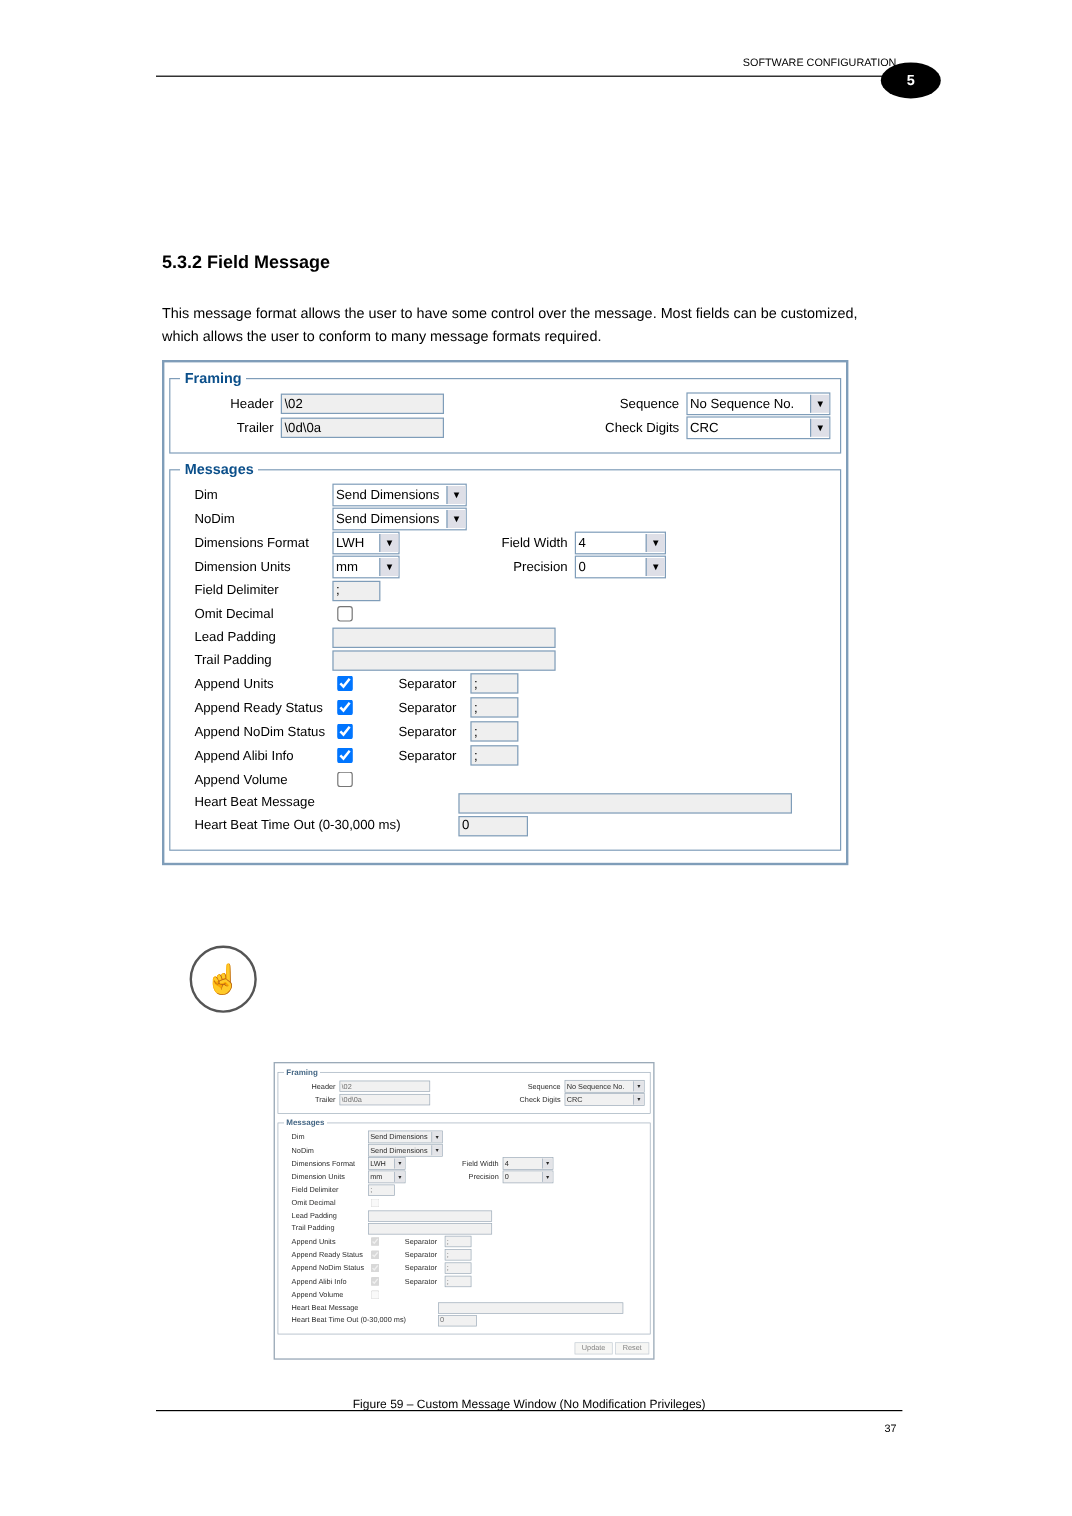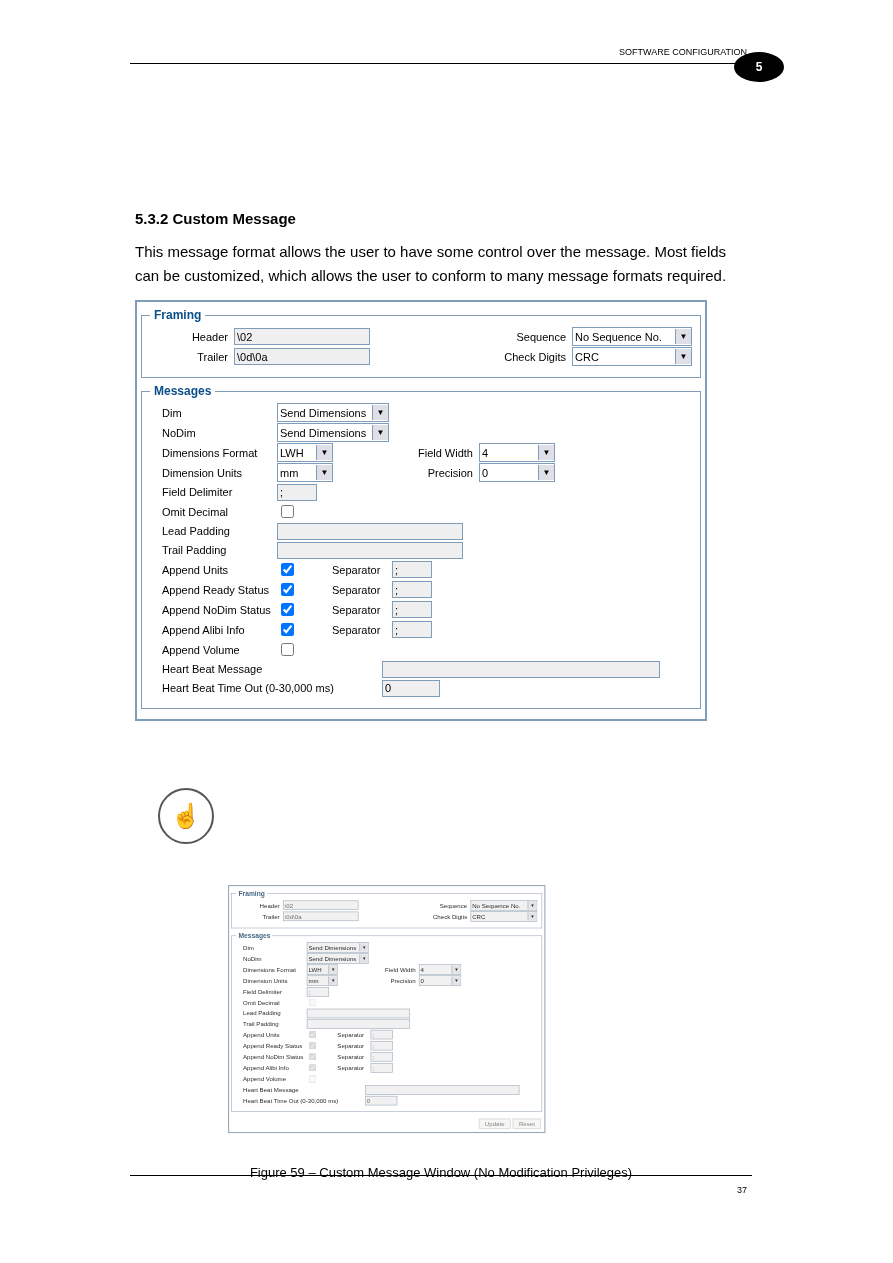--- a/index.html
+++ b/index.html
@@ -63,24 +63,24 @@
   }
   .section-heading {
     position: absolute;
     top: 210px;
     left: 135px;
     font-size: 15px;
     font-weight: bold;
   }
   .intro-text {
     position: absolute;
-    top: 240px;
+    top: 252px;
     left: 135px;
     right: 135px;
-    font-size: 15px;
+    font-size: 12px;
     line-height: 1.6;
   }
   .panel {
     position: absolute;
     top: 300px;
     left: 135px;
     width: 560px;
     border: 2px solid #7f9db9;
     background: #fff;
     font-size: 11px;
@@ -178,21 +178,21 @@
     top: 885px;
     left: 228px;
     transform-origin: top left;
   }
   .mini-caption {
     position: absolute;
     top: 1165px;
     left: 135px;
     right: 135px;
     text-align: center;
-    font-size: 13px;
+    font-size: 10px;
   }
   .bottom-rule {
     position: absolute;
     top: 1175px;
     left: 130px;
     right: 130px;
     border-top: 1.5px solid #000;
   }
   .footer-left {
     position: absolute;
@@ -225,21 +225,21 @@
 
 <div class="page">
 
   <div class="header-left"></div>
   <div class="header-right">SOFTWARE CONFIGURATION</div>
   <div class="top-rule"></div>
   <div class="badge">5</div>
 
   <div class="page-title"></div>
 
-  <div class="section-heading">5.3.2 Custom Message</div>
+  <div class="section-heading">5.3.2 Field Message</div>
   <div class="intro-text">This message format allows the user to have some control over the message. Most fields can be customized, which allows the user to conform to many message formats required.</div>
 
   <div class="watermark">manualshive.com</div>
 
   <div class="panel">
     <fieldset class="framing">
       <legend>Framing</legend>
       <div class="row">
         <span class="label">Header</span>
         <input type="text" style="width: 130px;" value="\02">

